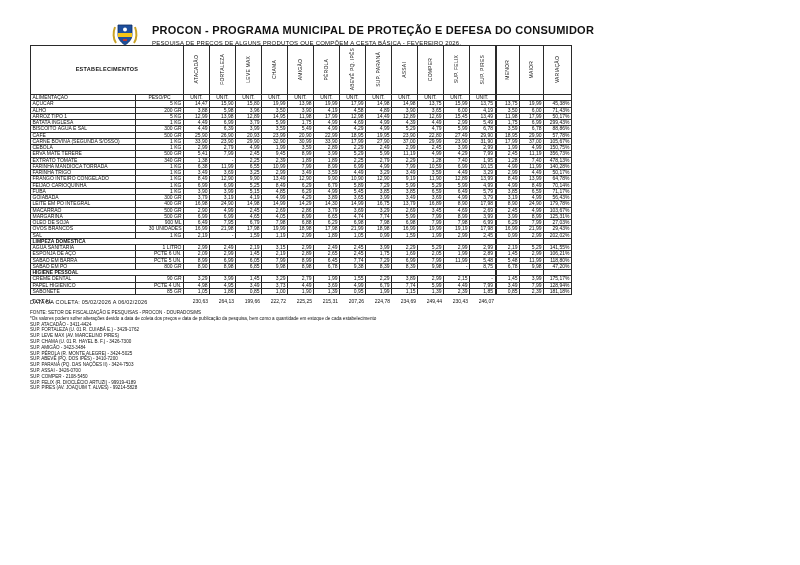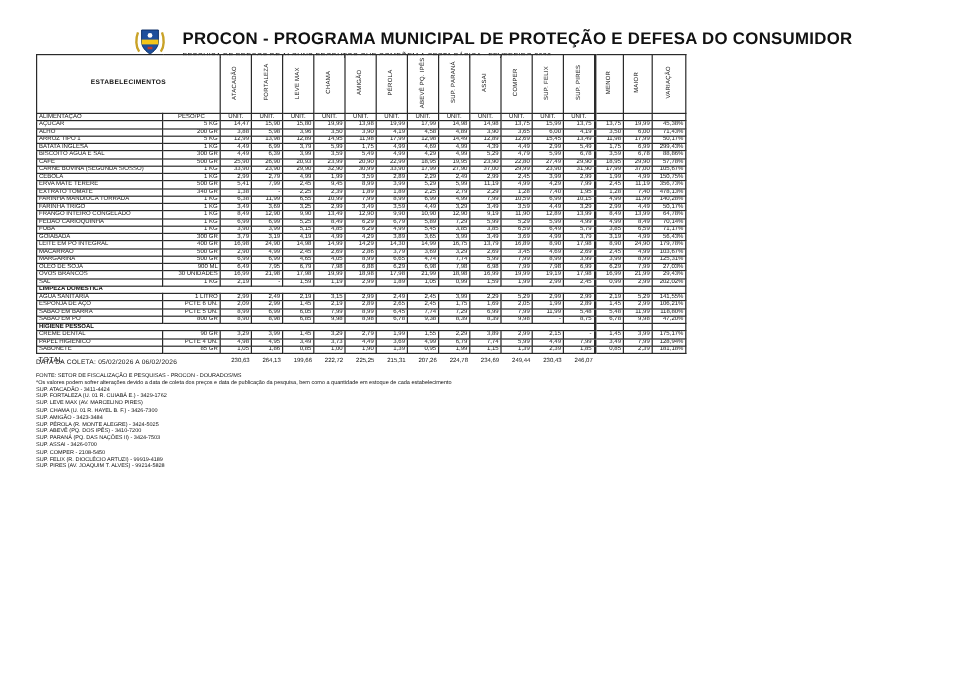--- a/index.html
+++ b/index.html
@@ -5,21 +5,21 @@
   html,body { margin:0; padding:0; background:#e8e8e8; }
   .page {
     position:relative; width:800px; height:565px; margin:0 auto;
     background:#ffffff; overflow:hidden; color:#111;
     font-family:"Liberation Sans", sans-serif;
   }
   
   .doc-header { position:absolute; top:23px; left:112px; display:flex; gap:14px; }
   .crest { width:26px; height:24px; flex:0 0 auto; }
   .titles { padding-top:1px; }
-  .title { font-size:14px; font-weight:bold; letter-spacing:.25px; white-space:nowrap; }
+  .title { font-size:11px; font-weight:bold; letter-spacing:.25px; white-space:nowrap; }
   .subtitle { font-size:6px; margin-top:4px; letter-spacing:.2px; white-space:nowrap; }
 
   
   .table-wrap { position:absolute; left:30px; top:45px; }
   table { border-collapse:collapse; table-layout:fixed; }
   th, td {
     border:0.8px solid #2a2a2a;
     font-size:5px; line-height:1.05; padding:0 1.5px;
     height:5.2px; overflow:hidden; white-space:nowrap;
     font-weight:normal; background:#fff;

